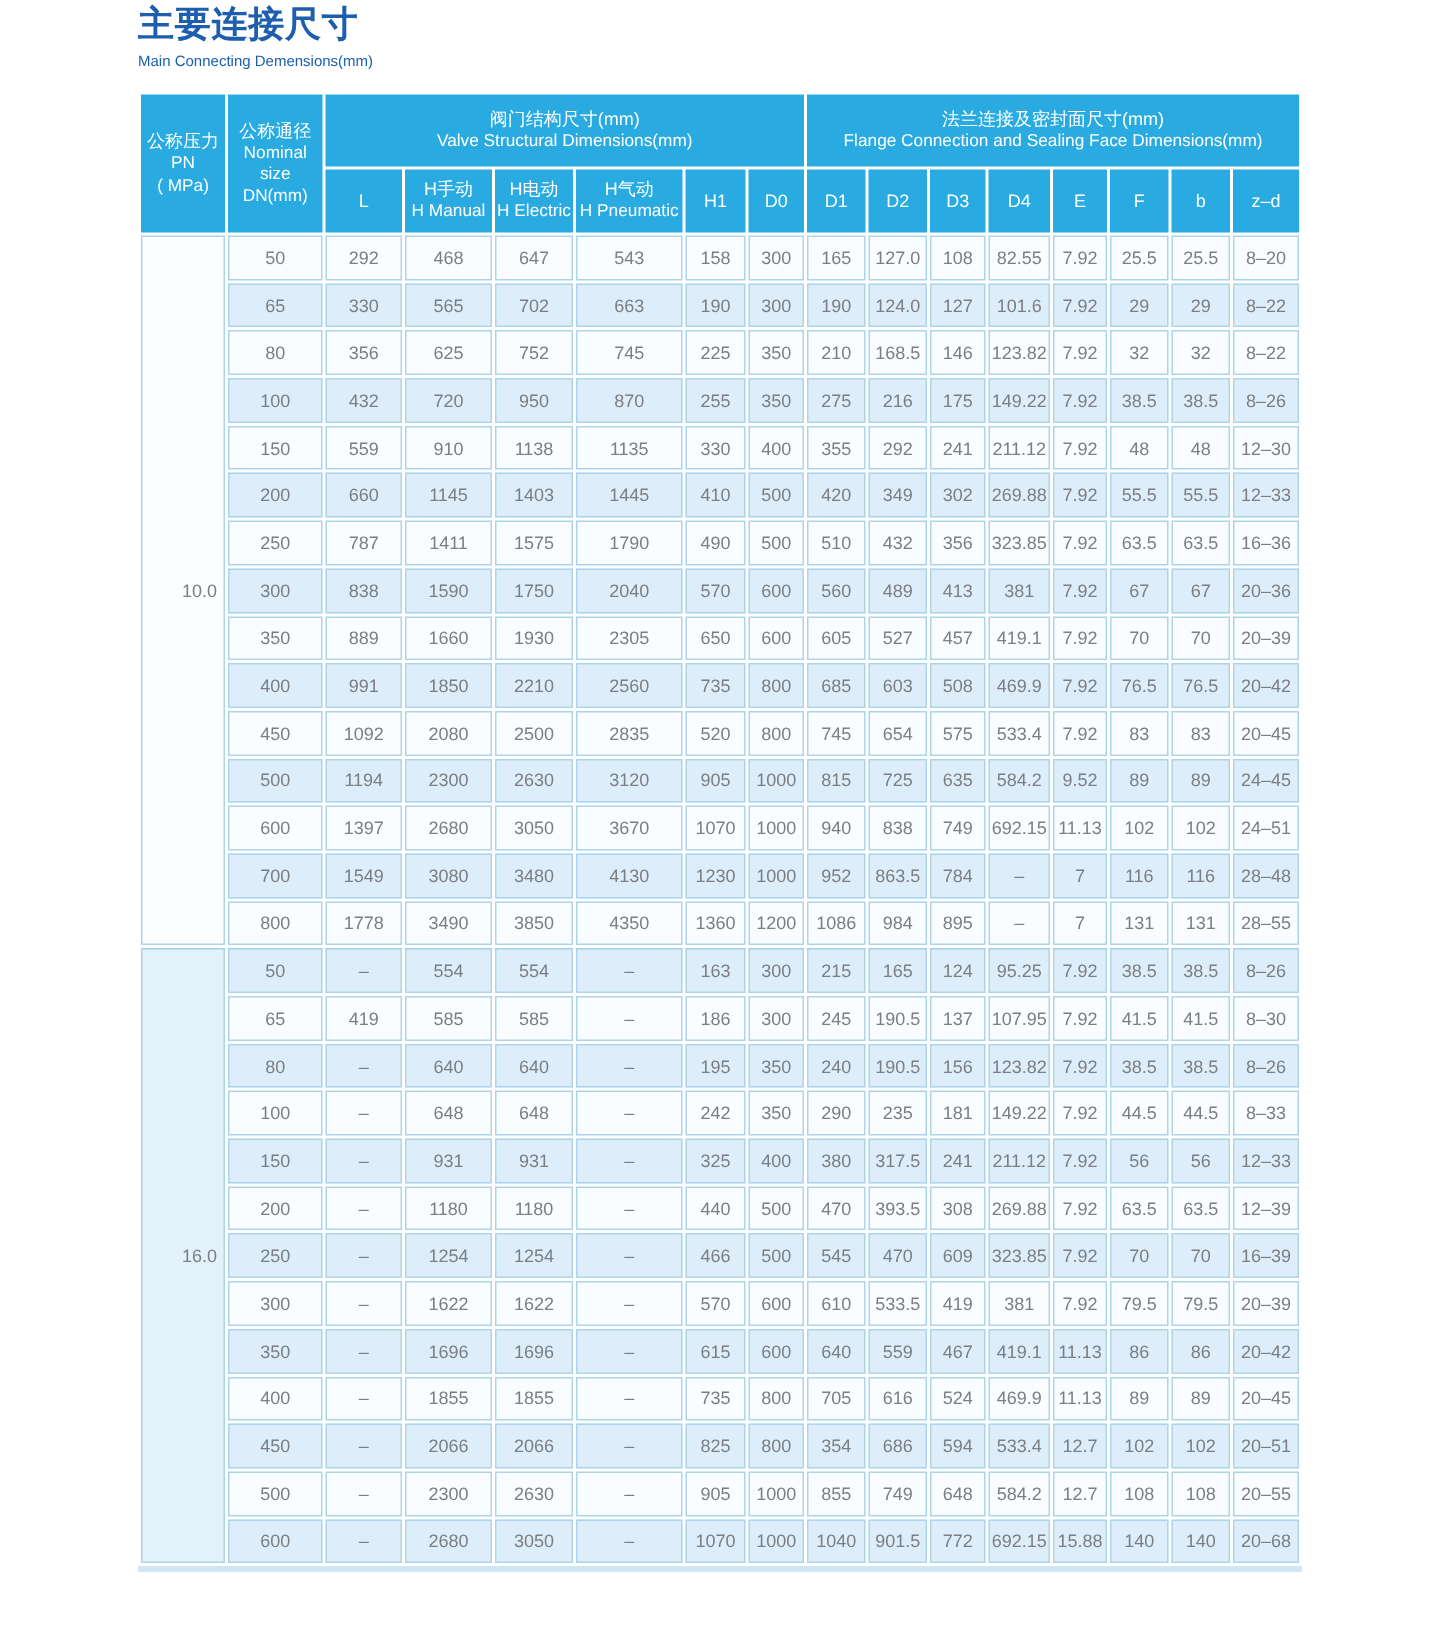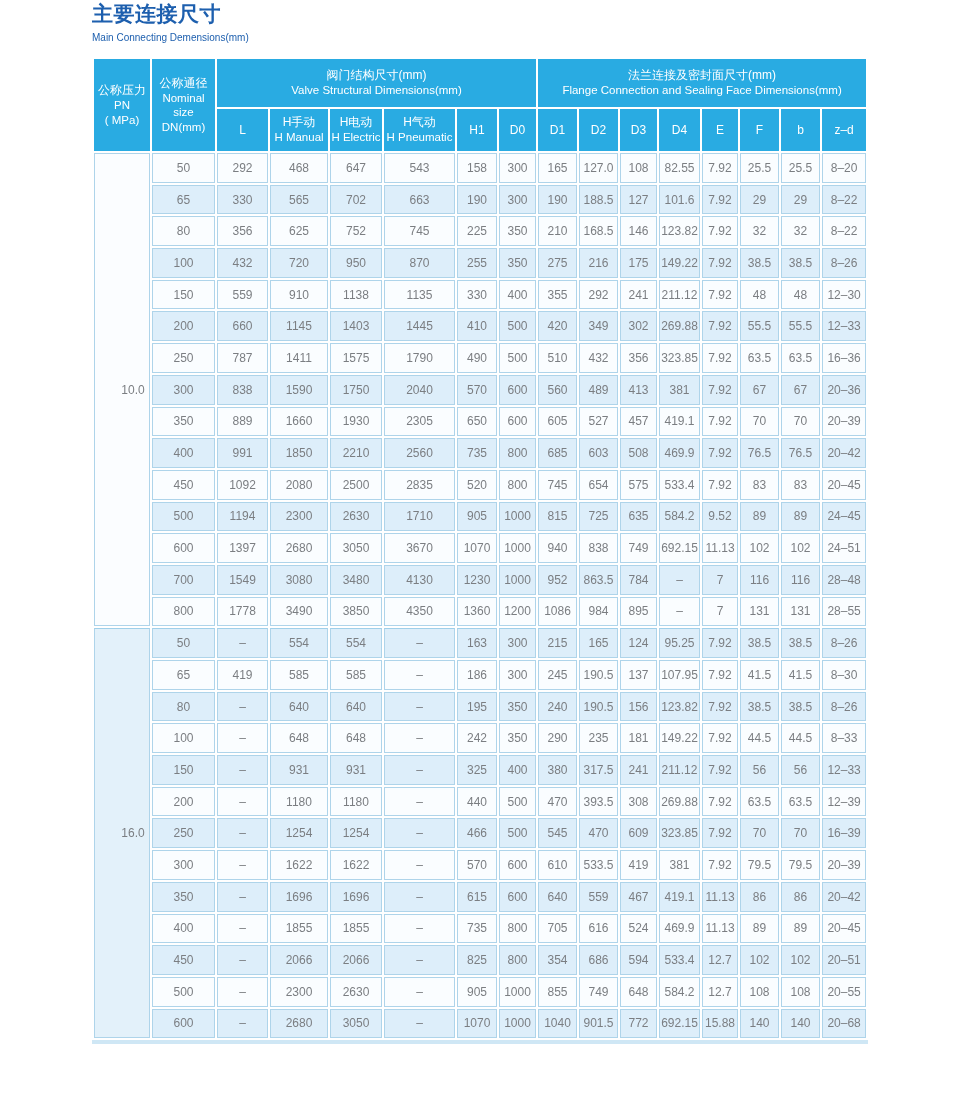--- a/index.html
+++ b/index.html
@@ -4,21 +4,21 @@
 <style>
   html,body { margin:0; padding:0; }
   body {
     width:960px; height:1100px; background:#ffffff;
     font-family:"Liberation Sans", sans-serif;
     -webkit-font-smoothing:antialiased;
   }
   .page-inner { width:776px; margin-left:92px; }
   h1 {
     margin:0; padding:0;
-    font-size:21px; font-weight:bold; color:#1d5fae; letter-spacing:0.5px;
+    font-size:24px; font-weight:bold; color:#1d5fae; letter-spacing:0.5px;
   }
   .subtitle {
     margin-top:4px; font-size:10px; color:#1d5fae; font-weight:400;
   }
   table {
     margin-top:14px;
     border-collapse:separate; border-spacing:2px;
     table-layout:fixed; width:776px;
   }
   thead th {
@@ -141,21 +141,21 @@
         </tr>
         <tr class="row-odd">
           <td>65</td>
           <td>330</td>
           <td>565</td>
           <td>702</td>
           <td>663</td>
           <td>190</td>
           <td>300</td>
           <td>190</td>
-          <td>188.5</td>
+          <td>124.0</td>
           <td>127</td>
           <td>101.6</td>
           <td>7.92</td>
           <td>29</td>
           <td>29</td>
           <td>8–22</td>
         </tr>
         <tr class="row-even">
           <td>80</td>
           <td>356</td>
@@ -307,21 +307,21 @@
           <td>7.92</td>
           <td>83</td>
           <td>83</td>
           <td>20–45</td>
         </tr>
         <tr class="row-odd">
           <td>500</td>
           <td>1194</td>
           <td>2300</td>
           <td>2630</td>
-          <td>1710</td>
+          <td>3120</td>
           <td>905</td>
           <td>1000</td>
           <td>815</td>
           <td>725</td>
           <td>635</td>
           <td>584.2</td>
           <td>9.52</td>
           <td>89</td>
           <td>89</td>
           <td>24–45</td>

